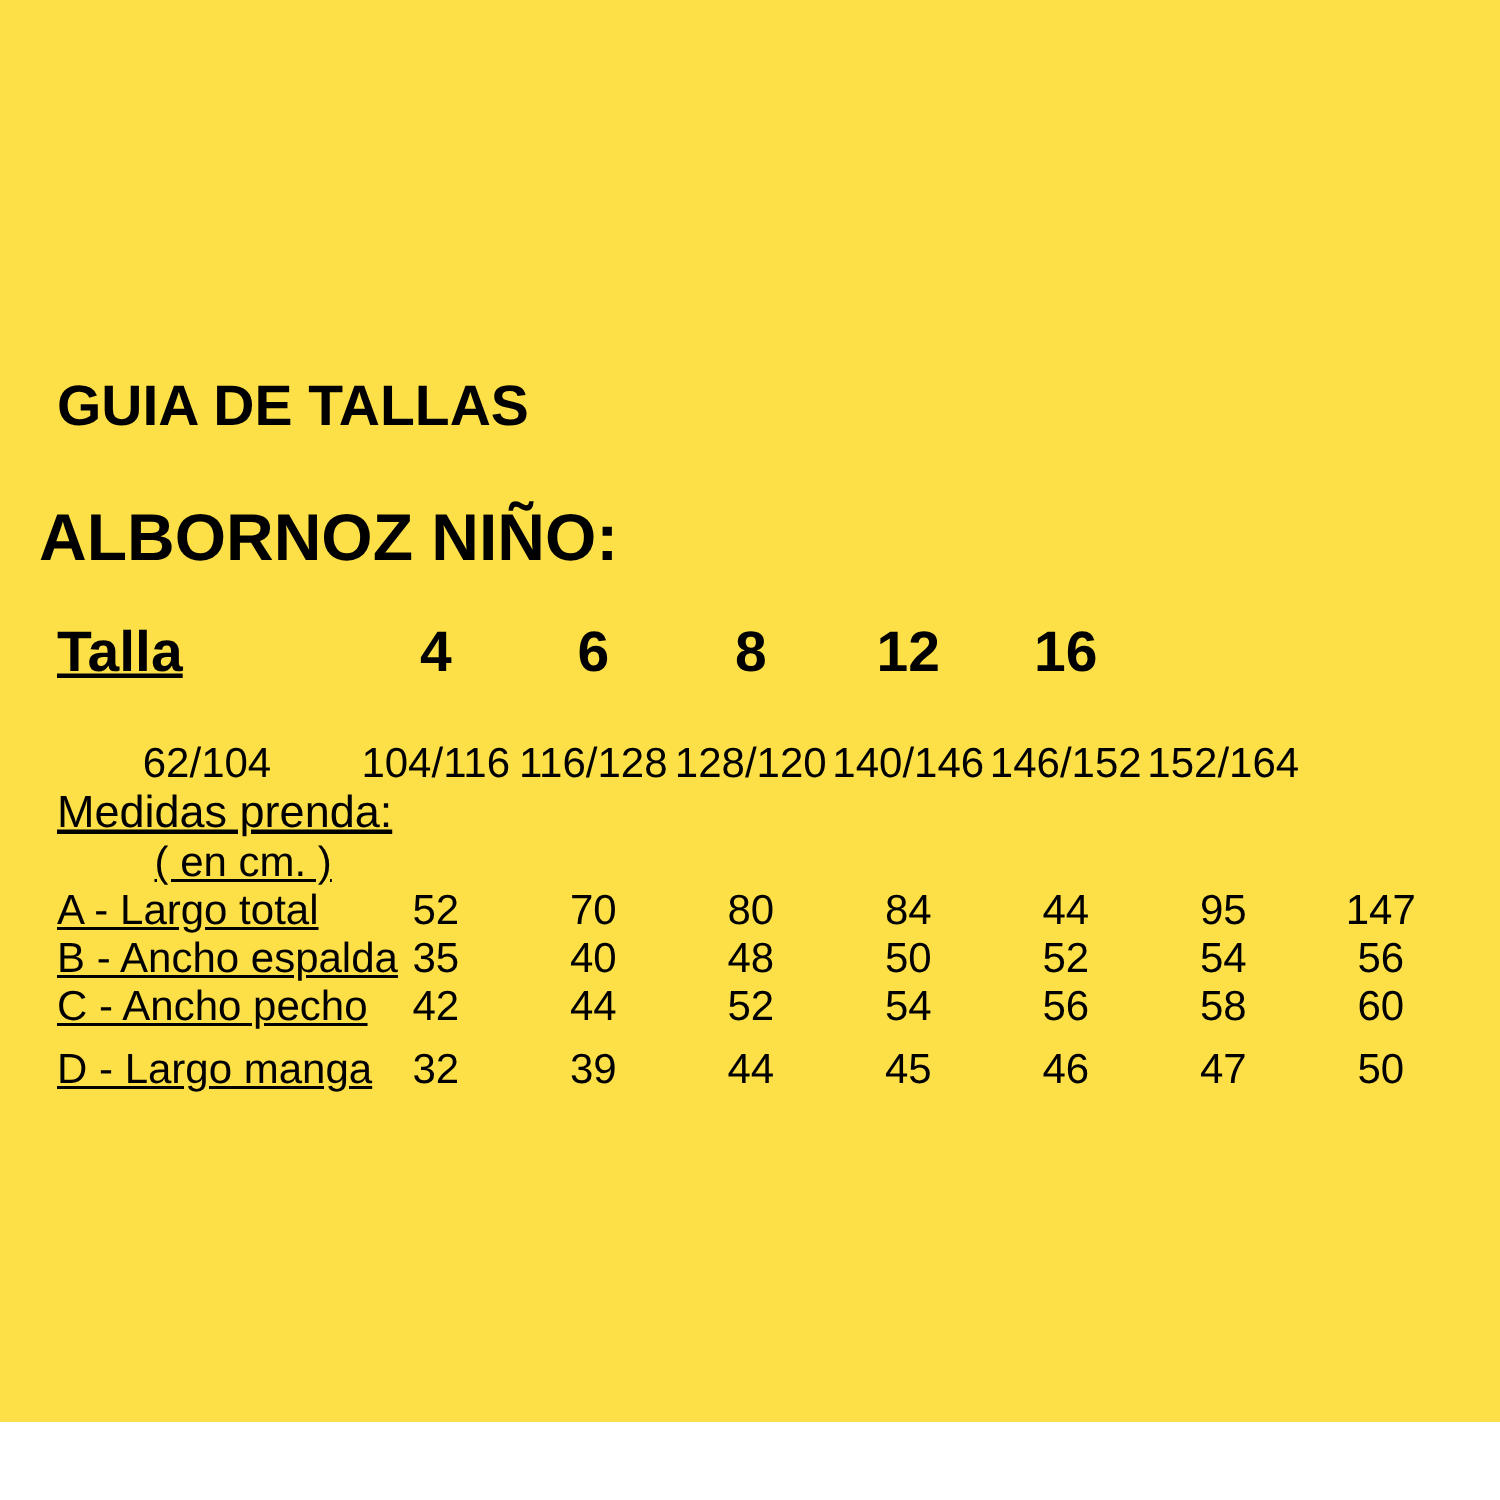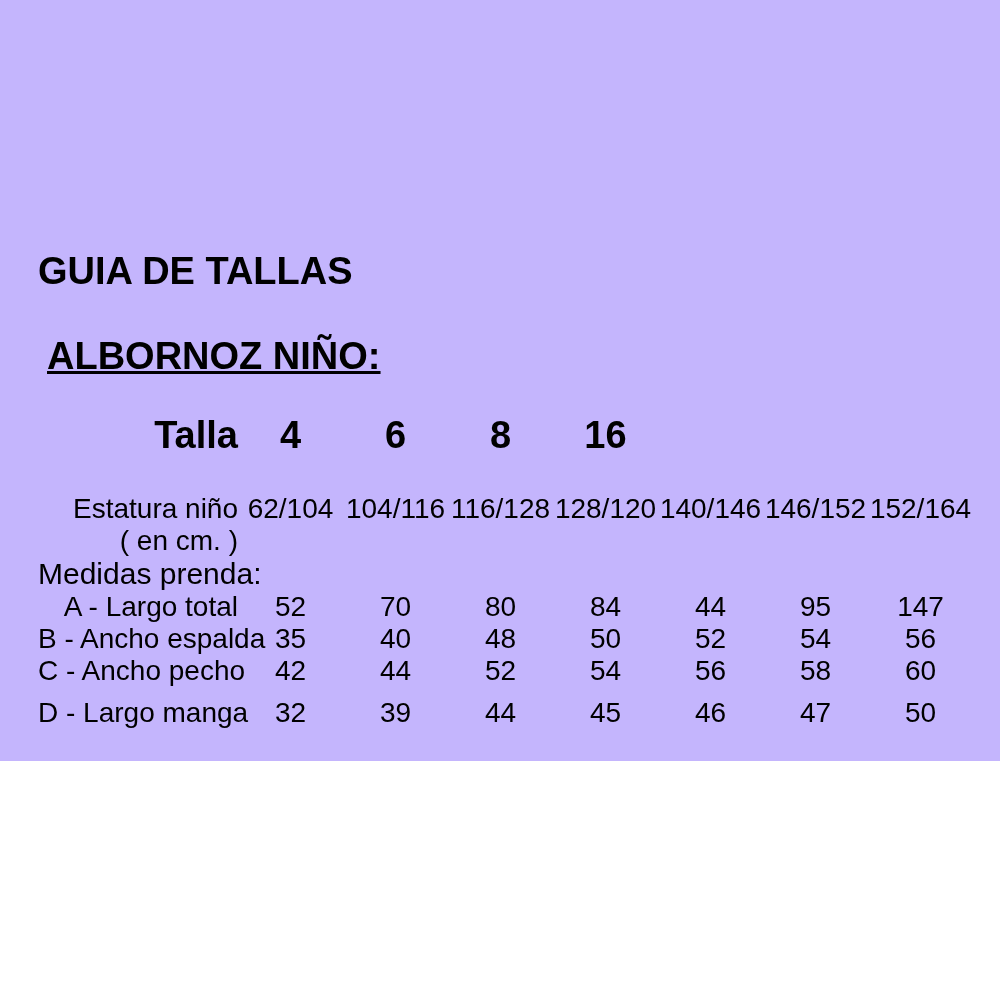--- a/index.html
+++ b/index.html
@@ -3,65 +3,65 @@
 <meta charset="utf-8">
 <style>
   html, body {
     margin: 0;
     padding: 0;
     background: #ffffff;
   }
   .page {
     position: relative;
     width: 1000px;
-    height: 761px;
-    background: #c4b5fd;
+    height: 948px;
+    background: #fde047;
     color: #000000;
     font-family: "Liberation Sans", sans-serif;
     overflow: hidden;
   }
   .title {
     position: absolute;
     left: 38px;
     top: 252px;
     margin: 0;
     font-size: 38px;
     font-weight: 700;
     line-height: 1;
     white-space: nowrap;
   }
   .subtitle {
     position: absolute;
-    left: 47px;
+    left: 26px;
     top: 337px;
     margin: 0;
-    font-size: 38px;
+    font-size: 44px;
     font-weight: 700;
     line-height: 1;
     white-space: nowrap;
-    text-decoration: underline;
   }
   .size-table {
     position: absolute;
     left: 38px;
     top: 413px;
     font-size: 28px;
   }
   .row {
     display: grid;
     grid-template-columns: 200px repeat(7, 105px);
     line-height: 32px;
   }
   .row .cell {
     text-align: center;
     white-space: nowrap;
   }
   .row .label {
-    text-align: right;
+    text-align: left;
     white-space: nowrap;
+    text-decoration: underline;
   }
   .header-row {
     font-size: 38px;
     font-weight: 700;
     line-height: 44px;
     margin-bottom: 36px;
   }
   .sub-label {
     padding-left: 65px;
   }
@@ -81,40 +81,40 @@
   <h1 class="title">GUIA DE TALLAS</h1>
   <h2 class="subtitle">ALBORNOZ NIÑO:</h2>
 
   <div class="size-table">
 
     <div class="row header-row">
       <div class="cell label">Talla</div>
       <div class="cell">4</div>
       <div class="cell">6</div>
       <div class="cell">8</div>
+      <div class="cell">12</div>
       <div class="cell">16</div>
     </div>
 
     <div class="row">
-      <div class="cell label">Estatura niño</div>
       <div class="cell">62/104</div>
       <div class="cell">104/116</div>
       <div class="cell">116/128</div>
       <div class="cell">128/120</div>
       <div class="cell">140/146</div>
       <div class="cell">146/152</div>
       <div class="cell">152/164</div>
     </div>
 
+    <div class="row section-row">
+      <div class="cell label">Medidas prenda:</div>
+    </div>
+
     <div class="row">
       <div class="cell label sub-label">( en cm. )</div>
-    </div>
-
-    <div class="row section-row">
-      <div class="cell label">Medidas prenda:</div>
     </div>
 
     <div class="row">
       <div class="cell label">A - Largo total</div>
       <div class="cell">52</div>
       <div class="cell">70</div>
       <div class="cell">80</div>
       <div class="cell">84</div>
       <div class="cell">44</div>
       <div class="cell">95</div>

